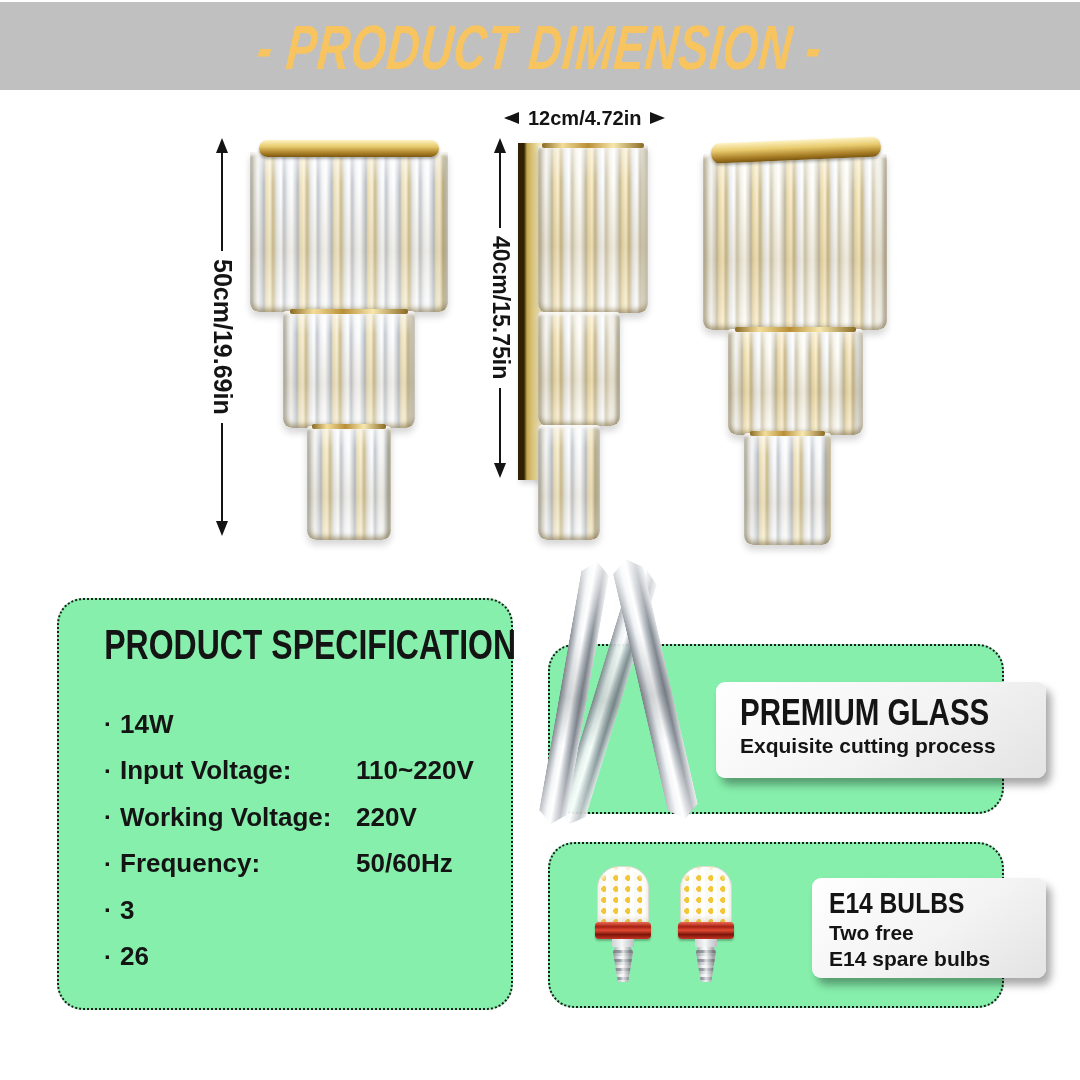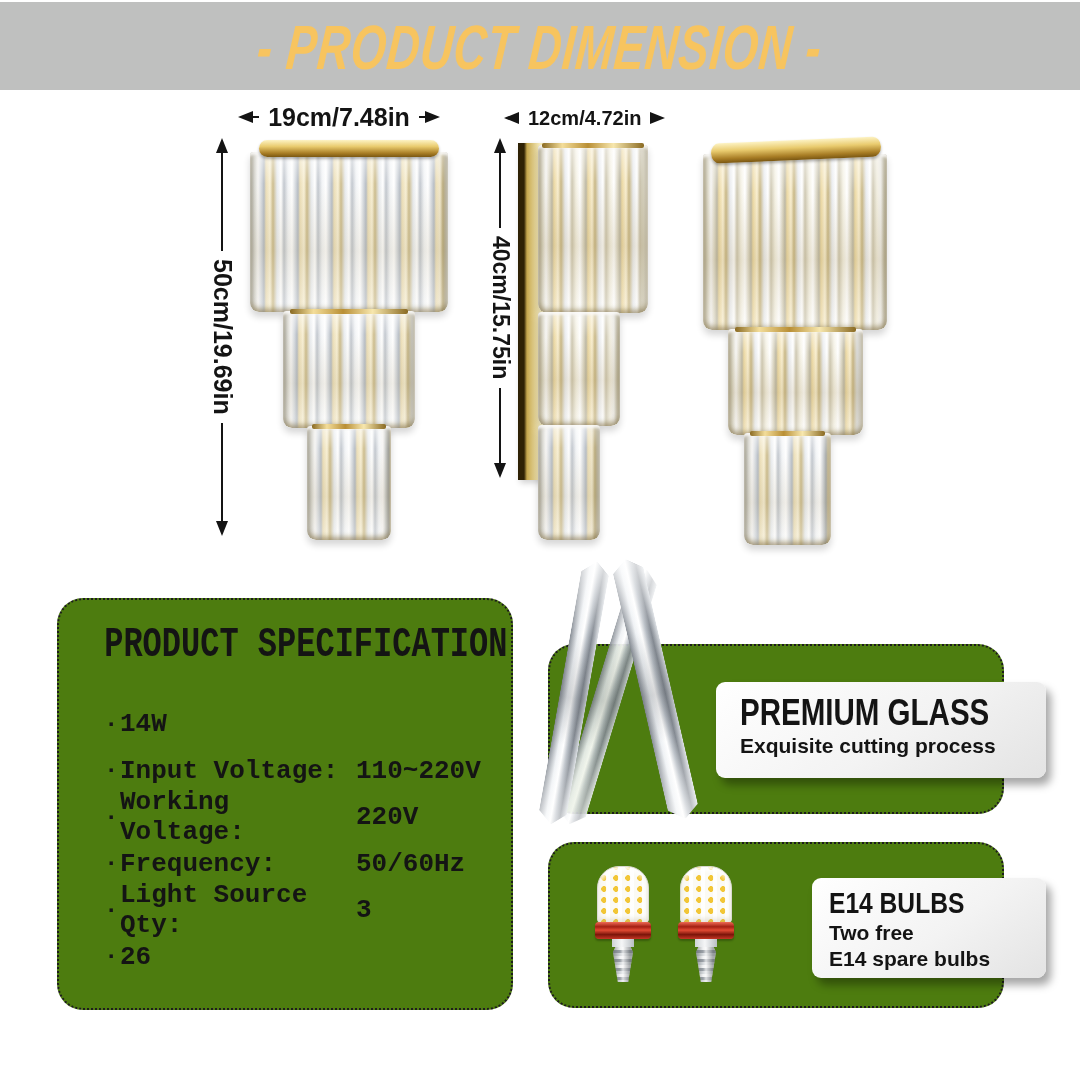--- a/index.html
+++ b/index.html
@@ -65,21 +65,21 @@
     background:linear-gradient(180deg,#fdf3c4,#e9cb6e 38%,#a87d25 78%,#7a5712);
     box-shadow:0 2px 3px rgba(0,0,0,.3);
   }
   .backplate {
     position:absolute;
     background:linear-gradient(90deg,#2e2104 0px,#2e2104 6px,#c6a84e 9px,#f6ecbe 22px,#f4e8ad 70%,#e9d684);
     box-shadow:2px 3px 6px rgba(0,0,0,.18);
   }
 
   
-  .dotted-box { border:2.5px dotted #1d1d1d; border-radius:26px; background:#4d7c0f;font-family:Liberation Mono, monospace; }
+  .dotted-box { border:2.5px dotted #1d1d1d; border-radius:26px; background:#86efac; }
 
   .spec-title {
     position:absolute; top:22px; left:0; width:100%; text-align:center;
     font-size:40px; font-weight:bold; letter-spacing:0;
     transform:scale(.8,1.05); white-space:nowrap;
   }
   .spec-rows { position:absolute; left:45px; top:101px; right:16px; }
   .spec-row { display:flex; align-items:center; height:46.5px; font-size:26px; font-weight:bold; }
   .spec-row .bullet { width:16px; font-size:24px; }
   .spec-row .slabel { width:236px; }
@@ -133,27 +133,20 @@
 </style>
 </head>
 <body>
 
 <header class="abs banner">
   <h1 class="banner-title">- PRODUCT DIMENSION -</h1>
 </header>
 
 <section class="abs" style="left:0;top:90px;width:1080px;height:470px;">
 
-  <div class="abs harrow" style="left:238px;top:14px;width:202px;height:26px;font-size:25px;">
-    <span class="tri-left"></span>
-    <span class="line"></span>
-    <span class="hlbl">19cm/7.48in</span>
-    <span class="line"></span>
-    <span class="tri-right"></span>
-  </div>
 
   <div class="abs varrow" style="left:207px;top:48px;width:30px;height:398px;font-size:25px;">
     <span class="tri-up"></span>
     <span class="vline"></span>
     <span class="vlbl">50cm/19.69in</span>
     <span class="vline"></span>
     <span class="tri-down"></span>
   </div>
 
   <div class="abs" style="left:250px;top:50px;width:198px;height:400px;">
@@ -216,21 +209,20 @@
       <span class="slabel">Working Voltage:</span>
       <span class="svalue">220V</span>
     </div>
     <div class="spec-row">
       <span class="bullet">·</span>
       <span class="slabel">Frequency:</span>
       <span class="svalue">50/60Hz</span>
     </div>
     <div class="spec-row">
       <span class="bullet">·</span>
-      <span class="slabel">Light Source Qty:</span>
       <span class="svalue">3</span>
     </div>
     <div class="spec-row">
       <span class="bullet">·</span>
       <span class="svalue">26</span>
     </div>
   </div>
 </section>
 
 <section class="abs dotted-box" style="left:548px;top:644px;width:456px;height:170px;"></section>

